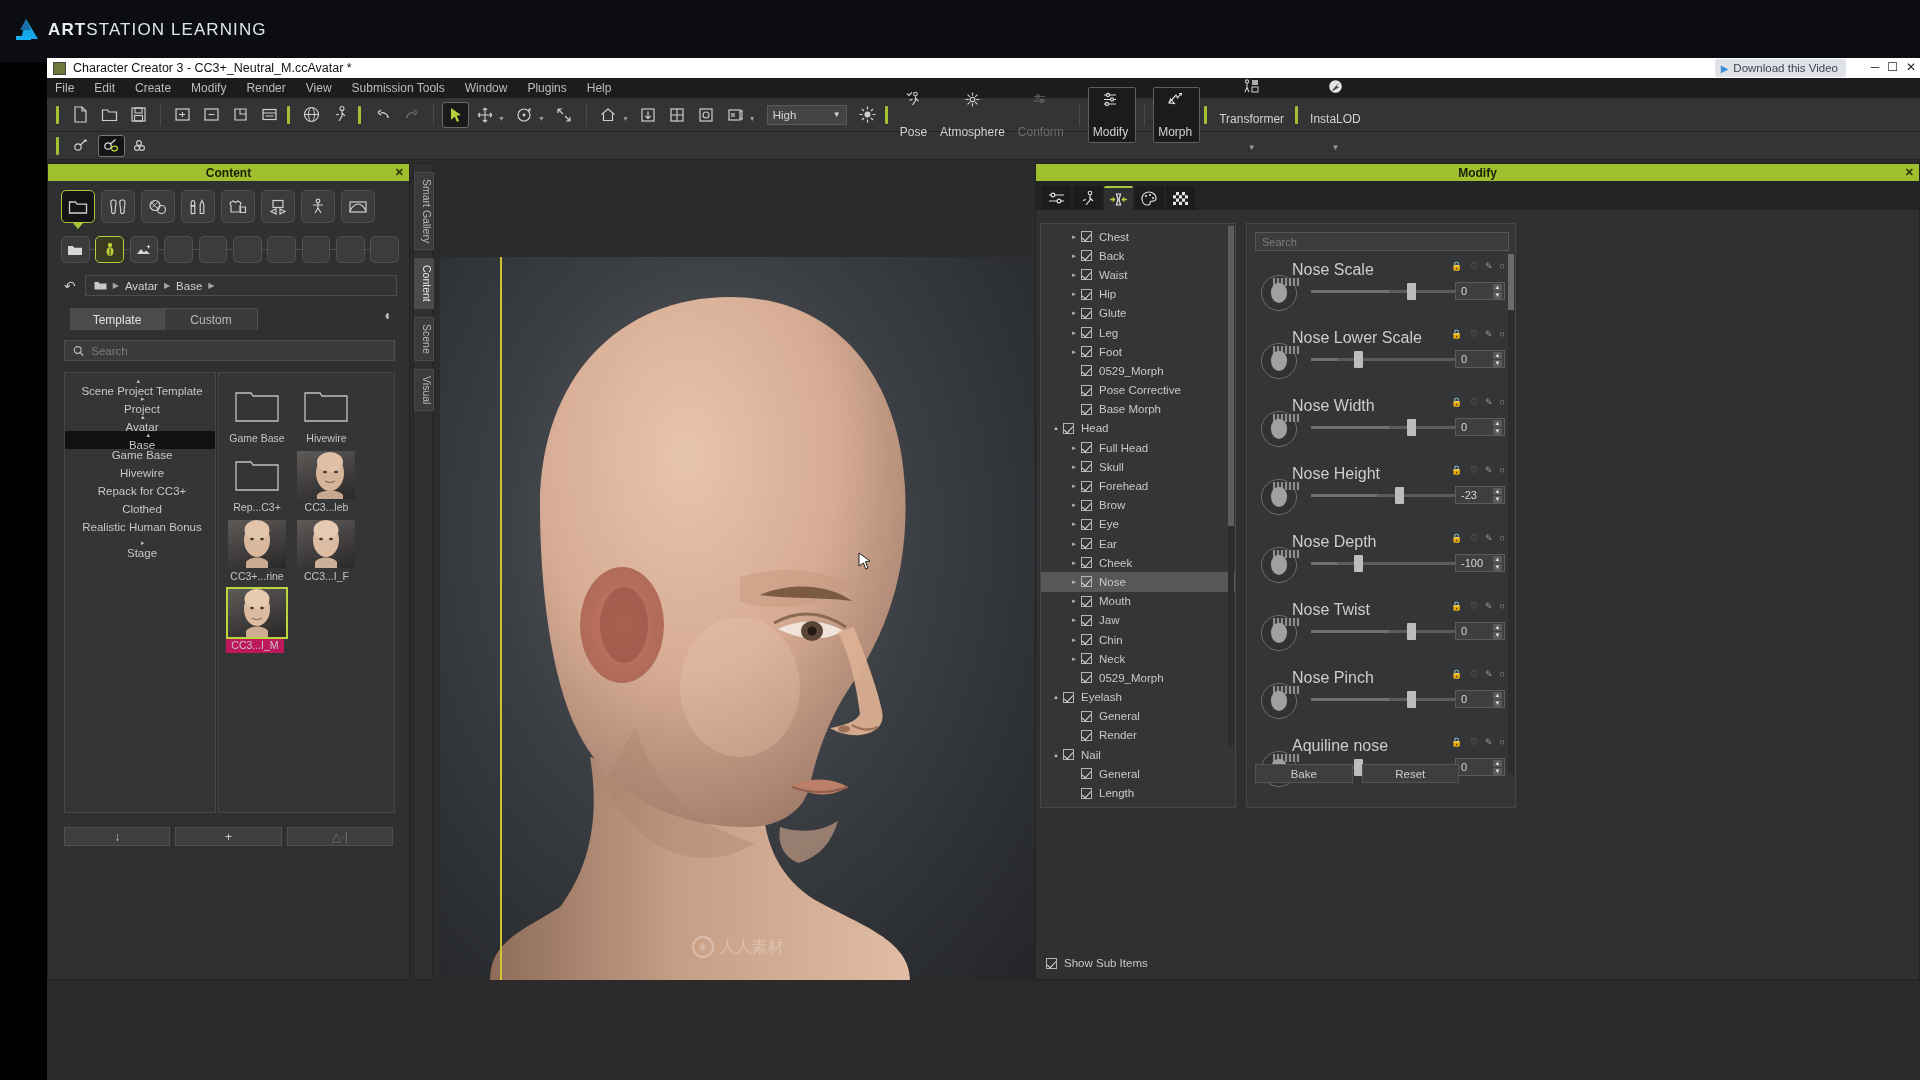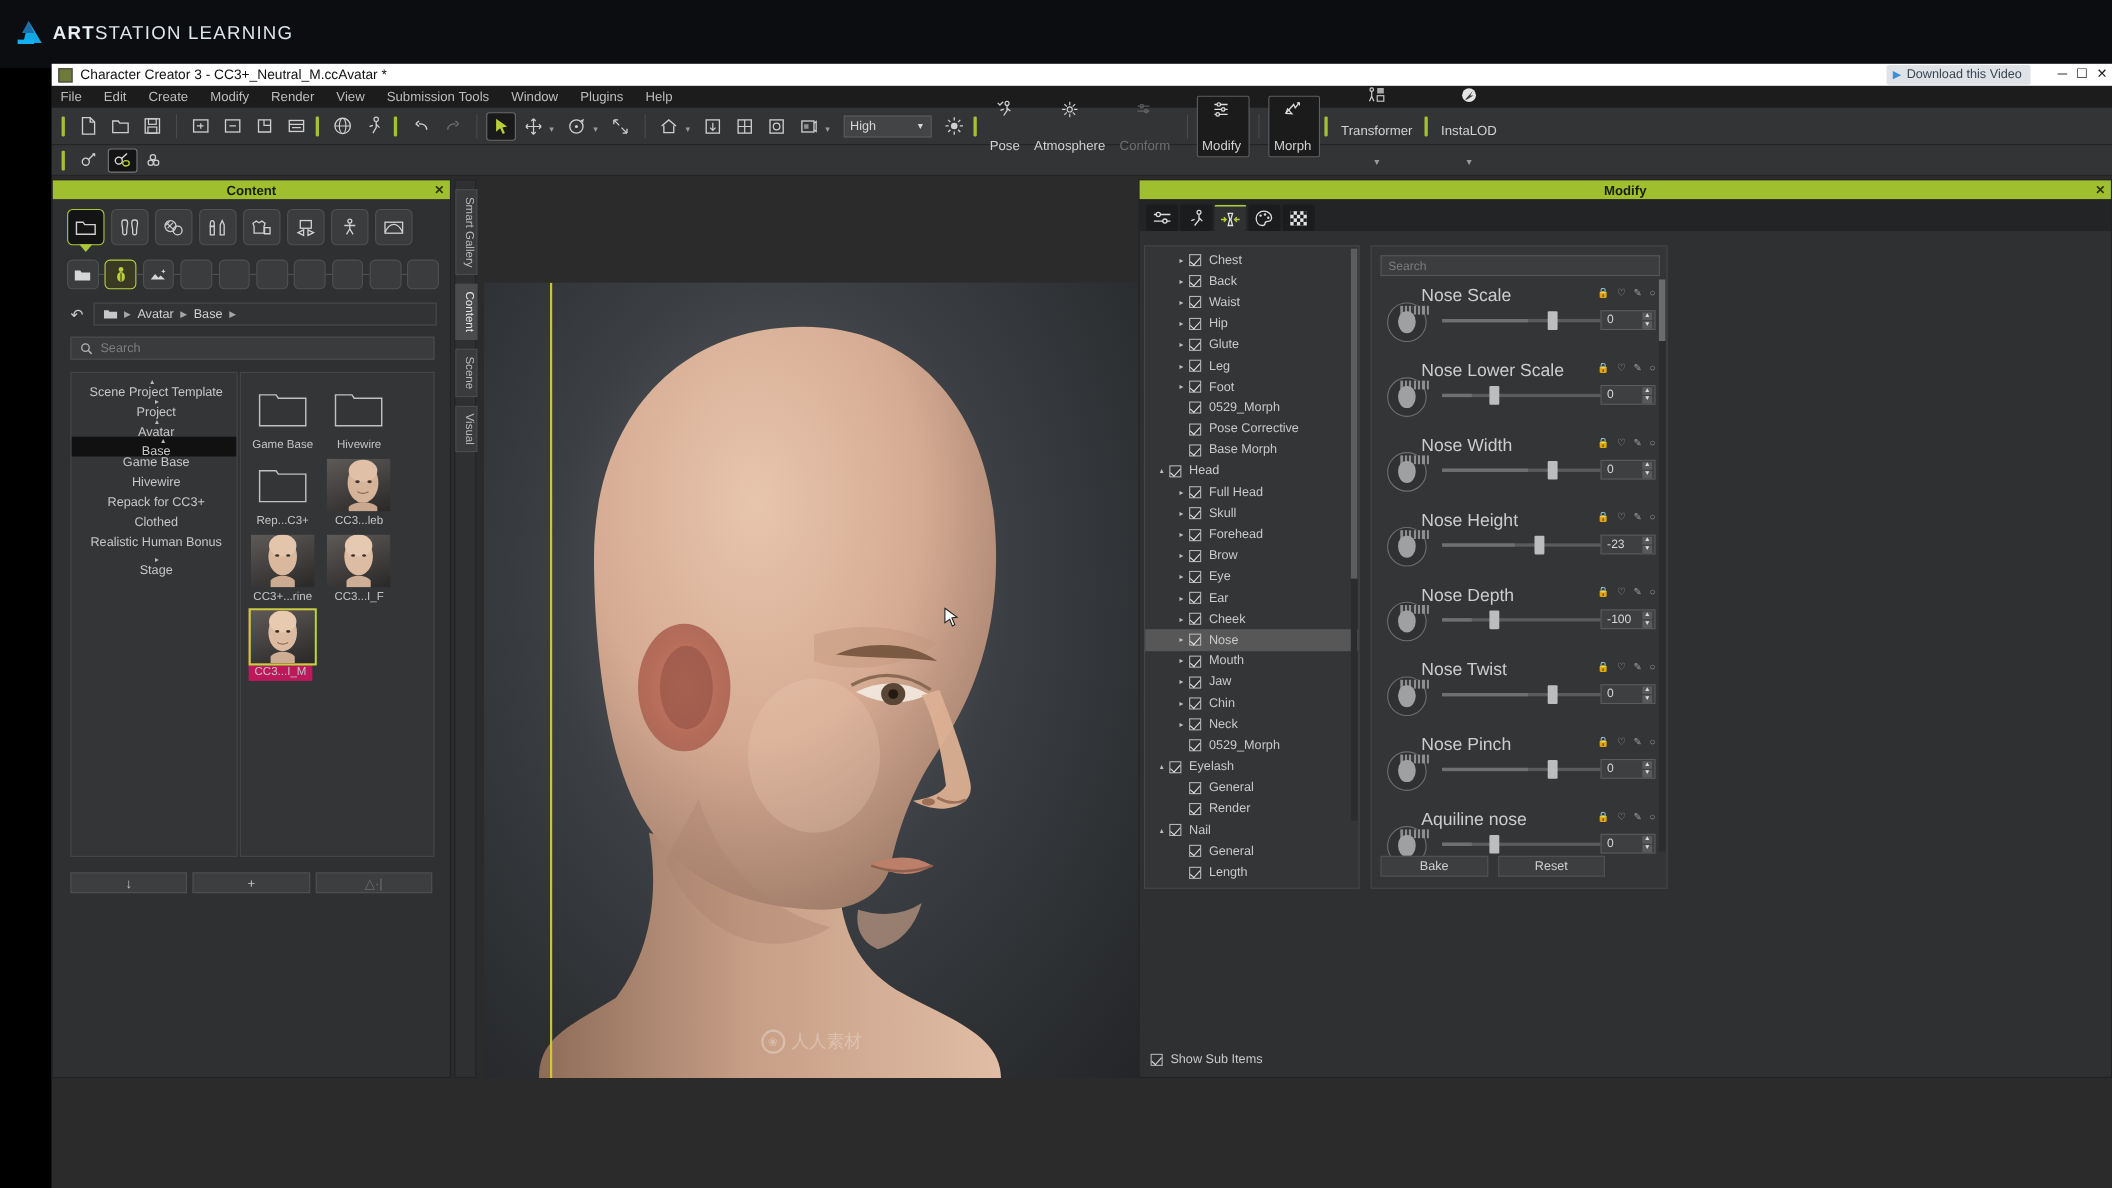--- a/index.html
+++ b/index.html
@@ -245,21 +245,21 @@
   .handle { position: absolute; top: 22px; width: 9px; height: 17px; background: #bcbdbf; border-radius: 1px; }
   .numbox {
     position: absolute; right: 4px; top: 21px; width: 50px; height: 18px;
     background: #3e3f41; border: 1px solid #5a5b5d; display:flex; align-items:center;
     padding-left: 5px; font-size: 11px; color: #d6d6d6;
   }
   .spin { position:absolute; right:2px; top:1px; display:flex; flex-direction:column; gap:1px;}
   .spin i { display:block; width:9px; height:7px; background:#58595b; font-style:normal; font-size:6px; color:#ddd; text-align:center; line-height:7px;}
   .sc-scroll { position:absolute; right:1px; top:30px; width:6px; height:520px; background:#2b2c2e;}
   .sc-scroll i { display:block; width:6px; height:56px; background:#6a6b6d;}
-  .bake-row { display:flex; gap: 9px; position: absolute; left: 8px; bottom: 10px; width: 204px;}
+  .bake-row { display:flex; gap: 9px; position: absolute; left: 8px; bottom: 24px; width: 204px;}
   .bake-btn {
     flex:1; height: 19px; background: #3d3e40; border: 1px solid #525355;
     display:flex; align-items:center; justify-content:center; font-size: 11.5px; color:#cecece;
   }
   .show-sub {
     position: absolute; left: 10px; bottom: 10px; display: flex; align-items: center; gap: 7px;
     font-size: 11.5px; color: #c9c9c9;
   }
   .ss-chk { width: 11px; height: 11px; border: 1px solid #b4b4b4; position: relative; }
   .ss-chk::after {
@@ -656,20 +656,25 @@
                 <path d="M0.5 2h4l1 1.4H12.5V9.5H0.5z" fill="#c8c8c8"></path>
               </svg>
             <span class="arrow">▶</span>
             <span>Avatar</span>
             <span class="arrow">▶</span>
             <span>Base</span>
             <span class="arrow">▶</span>
           </div>
         </div>
 
+        <div class="tabs-row">
+          <div class="tab active">Template</div>
+          <div class="tab">Custom</div>
+          <span class="menu-dot">◐</span>
+        </div>
 
         <div class="search-row">
           <div class="search-box">
             <svg width="12" height="12" viewBox="0 0 12 12">
                 <circle cx="5" cy="5" r="3.6" fill="none" stroke="#b4b4b4" stroke-width="1.3"></circle>
                 <path d="M7.8 7.8l3.2 3.2" stroke="#b4b4b4" stroke-width="1.4"></path>
               </svg>
             <input placeholder="Search" style="">
           </div>
         </div>

